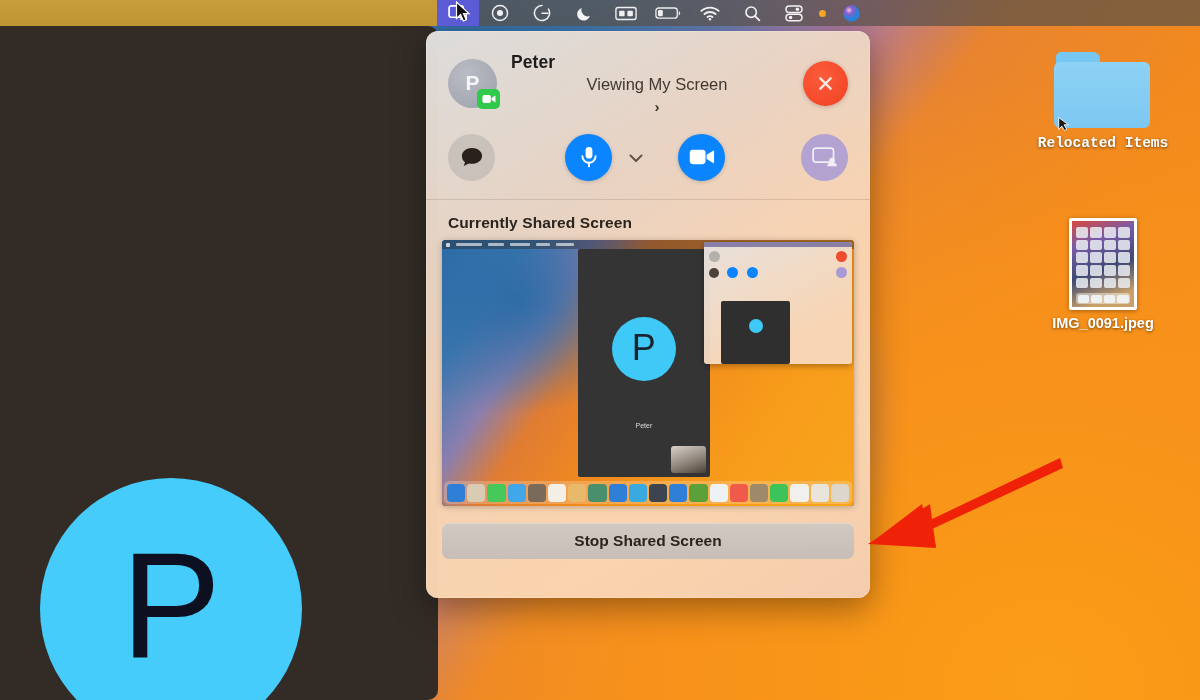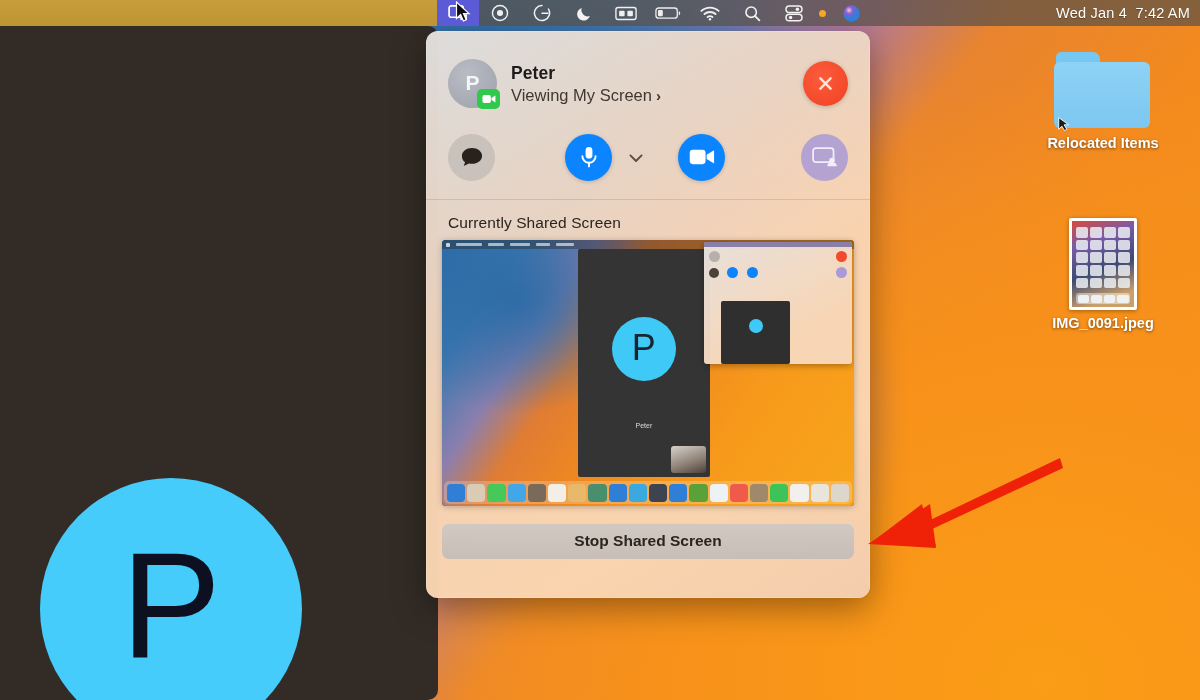--- a/index.html
+++ b/index.html
@@ -98,21 +98,21 @@
   .desk-icon {
     position:absolute; width:150px;
     display:flex; flex-direction:column; align-items:center;
     z-index:15;
   }
   .desk-label {
     margin-top:5px; font-size:14.5px; font-weight:bold; color:#fff;
     text-shadow:0 1px 3px rgba(0,0,0,.55);
     white-space:nowrap;
   }
-  #icon-folder { left:1028px; top:52px; }
+  #icon-folder { left:1028px; top:52px;font-family:Liberation Mono, monospace; }
   .folder-glyph { position:relative; width:98px; height:78px; }
   .folder-back {
     position:absolute; left:2px; top:0; width:44px; height:14px;
     background:#76c7f2; border-radius:5px 7px 0 0;
   }
   .folder-front {
     position:absolute; left:0; top:10px; width:96px; height:66px;
     background:linear-gradient(180deg,#8ed2f5 0%,#7cc7f1 100%);
     border-radius:6px;
   }
@@ -178,21 +178,21 @@
     width:23px; height:20px; border-radius:5px;
     background:#31c94b;
     display:flex; align-items:center; justify-content:center;
   }
   #caller-text { margin-left:14px; flex:1; }
   #caller-name {
     font-size:17.5px; font-weight:bold; color:#1d1c1a; letter-spacing:.1px;
   }
   #caller-status {
     margin-top:2px; font-size:16.5px; color:#40382f;
-    display:flex; align-items:center; gap:4px;
+    display:flex; align-items:center; gap:4px;flex-direction:column;
   }
   #caller-status .chev { font-size:15px; font-weight:600; }
   #close-button {
     width:45px; height:45px; border-radius:50%;
     background:radial-gradient(circle at 40% 35%, #fb5c3c 0%, #f4492a 70%, #e73f22 100%);
     display:flex; align-items:center; justify-content:center;
     box-shadow:0 1px 5px rgba(0,0,0,.2);
     flex:0 0 45px;
   }
 
@@ -212,21 +212,21 @@
                box-shadow:0 1px 4px rgba(0,0,0,.18); }
   #screen-btn { width:47px; height:47px; background:rgba(168,154,214,.85);
                 margin-left:auto; }
 
   
   #panel-divider { height:1px; background:rgba(120,105,95,.22); margin:2px 0 0 0; }
 
   
   #section-title {
     padding:14px 22px 8px 22px;
-    font-size:15.5px; font-weight:normal; color:#2a241e; letter-spacing:.1px;
+    font-size:15.5px; font-weight:bold; color:#2a241e; letter-spacing:.1px;
   }
 
   
   #preview-wrap {
     margin:0 16px; height:266px; border-radius:4px; overflow:hidden;
     position:relative; background:#111;
     box-shadow:0 1px 6px rgba(0,0,0,.25);
   }
   .pv-wall { position:absolute; inset:0;
     background:linear-gradient(124deg,#2b6ba6 0%,#3e79b0 14%,#8a7fae 26%,
@@ -426,21 +426,20 @@
               <stop offset="0%" stop-color="#f7c5d8"></stop>
               <stop offset="45%" stop-color="#8a5cd0"></stop>
               <stop offset="100%" stop-color="#2e7fd8"></stop>
             </radialGradient>
           </defs>
           <circle cx="10" cy="10" r="8.6" fill="url(#sg)"></circle>
         </svg>
     </div>
   </div>
 
-  <div class="mb-clock">Wed Jan 4  7:42 AM</div>
 
   <svg class="cursor-arrow" width="17" height="22" viewBox="0 0 17 22">
     <path d="M1.5 1 L1.5 17.5 L5.6 13.6 L8.4 20 L11.2 18.8 L8.5 12.6 L14 12.6 Z" fill="#0e0e12" stroke="#fff" stroke-width="1.2"></path>
   </svg>
 </div>
 
 <div id="share-panel">
 
   <div id="panel-header">
     <div id="caller-avatar">

